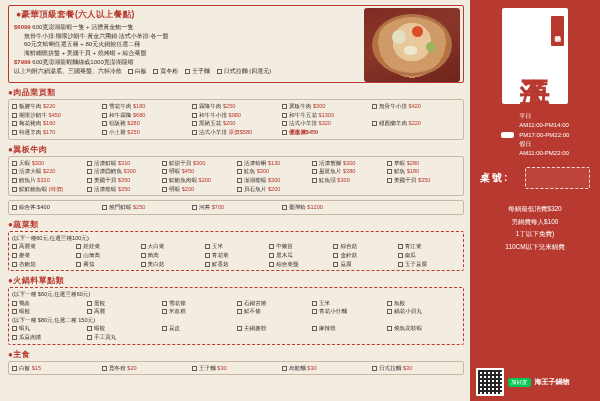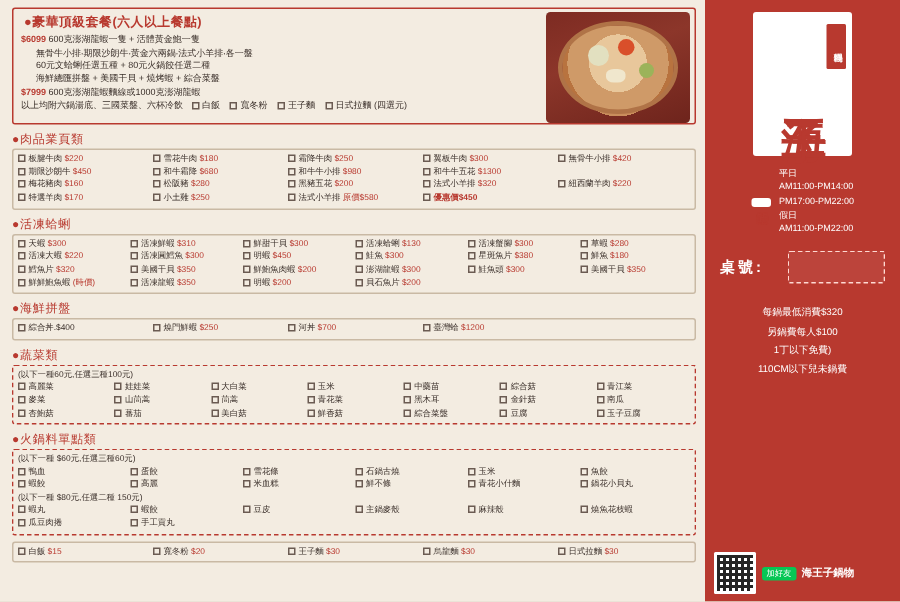--- a/index.html
+++ b/index.html
@@ -67,21 +67,21 @@
   .pot-photo .veg1, .pot-photo .veg2, .pot-photo .veg3, .pot-photo .veg4 {
     position:absolute; border-radius:50%;
   }
   .pot-photo .veg1 { width:14px;height:14px;background:#e2e0c0;left:28px;top:22px; }
   .pot-photo .veg2 { width:11px;height:11px;background:#d94f2a;left:48px;top:18px; }
   .pot-photo .veg3 { width:13px;height:9px;background:#f0e7cd;left:40px;top:38px;border-radius:40%; }
   .pot-photo .veg4 { width:10px;height:10px;background:#9bb35a;left:62px;top:34px; }
 
   .section { margin-top:4px; }
   .sec-head {
-    color:#b8392f; font-size:8px; font-weight:normal; letter-spacing:.5px;
+    color:#b8392f; font-size:8px; font-weight:bold; letter-spacing:.5px;
     margin-bottom:1px;
   }
   .grid-box {
     border:1px solid #c9b9a4;
     border-radius:2px;
     padding:2px 3px;
   }
   .grid-box.dashed { border-style:dashed; border-color:#b8392f; }
   .grid {
     display:grid;
@@ -243,21 +243,21 @@
               <div class="item"><span class="cb"></span><span>法式小羊排</span><span class="p"> $320</span></div>
               <div class="item"><span class="cb"></span><span>紐西蘭羊肉</span><span class="p"> $220</span></div>
               <div class="item"><span class="cb"></span><span>特選羊肉</span><span class="p"> $170</span></div>
               <div class="item"><span class="cb"></span><span>小土雞</span><span class="p"> $250</span></div>
               <div class="item"><span class="cb"></span><span>法式小羊排</span><span class="p"> 原價$580</span></div>
               <div class="item"><span class="cb"></span><span class="hl">優惠價$450</span></div>
             </div>
           </div>
         </div>
         <div class="section">
-          <div class="sec-head">●活凍蛤蜊</div>
+          <div class="sec-head">●翼板牛肉</div>
           <div class="grid-box">
             <div class="grid" style="grid-template-columns: repeat(6, 1fr);">
               <div class="item"><span class="cb"></span><span>天蝦</span><span class="p"> $300</span></div>
               <div class="item"><span class="cb"></span><span>活凍鮮蝦</span><span class="p"> $310</span></div>
               <div class="item"><span class="cb"></span><span>鮮甜干貝</span><span class="p"> $300</span></div>
               <div class="item"><span class="cb"></span><span>活凍蛤蜊</span><span class="p"> $130</span></div>
               <div class="item"><span class="cb"></span><span>活凍蟹腳</span><span class="p"> $300</span></div>
               <div class="item"><span class="cb"></span><span>草蝦</span><span class="p"> $280</span></div>
               <div class="item"><span class="cb"></span><span>活凍大蝦</span><span class="p"> $220</span></div>
               <div class="item"><span class="cb"></span><span>活凍圓鱈魚</span><span class="p"> $300</span></div>
@@ -274,21 +274,20 @@
               <div class="item"><span class="cb"></span><span>鮮鮮鮑魚蝦</span><span class="p"> (時價)</span></div>
               <div class="item"><span class="cb"></span><span>活凍龍蝦</span><span class="p"> $350</span></div>
               <div class="item"><span class="cb"></span><span>明蝦</span><span class="p"> $200</span></div>
               <div class="item"><span class="cb"></span><span>貝石魚片</span><span class="p"> $200</span></div>
               <div class="item">&nbsp;</div>
               <div class="item">&nbsp;</div>
             </div>
           </div>
         </div>
         <div class="section">
-          <div class="sec-head">●海鮮拼盤</div>
           <div class="grid-box">
             <div class="grid" style="grid-template-columns: repeat(5, 1fr);">
               <div class="item"><span class="cb"></span><span>綜合丼.$400</span></div>
               <div class="item"><span class="cb"></span><span>燒門鮮蝦</span><span class="p"> $250</span></div>
               <div class="item"><span class="cb"></span><span>河丼</span><span class="p"> $700</span></div>
               <div class="item"><span class="cb"></span><span>臺灣蛤</span><span class="p"> $1200</span></div>
               <div class="item">&nbsp;</div>
             </div>
           </div>
         </div>
@@ -344,20 +343,21 @@
               <div class="item"><span class="cb"></span><span>豆皮</span></div>
               <div class="item"><span class="cb"></span><span>主鍋麥殼</span></div>
               <div class="item"><span class="cb"></span><span>麻辣殼</span></div>
               <div class="item"><span class="cb"></span><span>燒魚花枝蝦</span></div>
               <div class="item"><span class="cb"></span><span>瓜豆肉捲</span></div>
               <div class="item"><span class="cb"></span><span>手工貢丸</span></div>
             </div>
           </div>
         </div>
         <div class="section">
+          <div class="sec-head">●主食</div>
           <div class="grid-box">
             <div class="grid" style="grid-template-columns: repeat(5, 1fr);">
               <div class="item"><span class="cb"></span><span>白飯</span><span class="p"> $15</span></div>
               <div class="item"><span class="cb"></span><span>寬冬粉</span><span class="p"> $20</span></div>
               <div class="item"><span class="cb"></span><span>王子麵</span><span class="p"> $30</span></div>
               <div class="item"><span class="cb"></span><span>烏龍麵</span><span class="p"> $30</span></div>
               <div class="item"><span class="cb"></span><span>日式拉麵</span><span class="p"> $30</span></div>
             </div>
           </div>
         </div>

